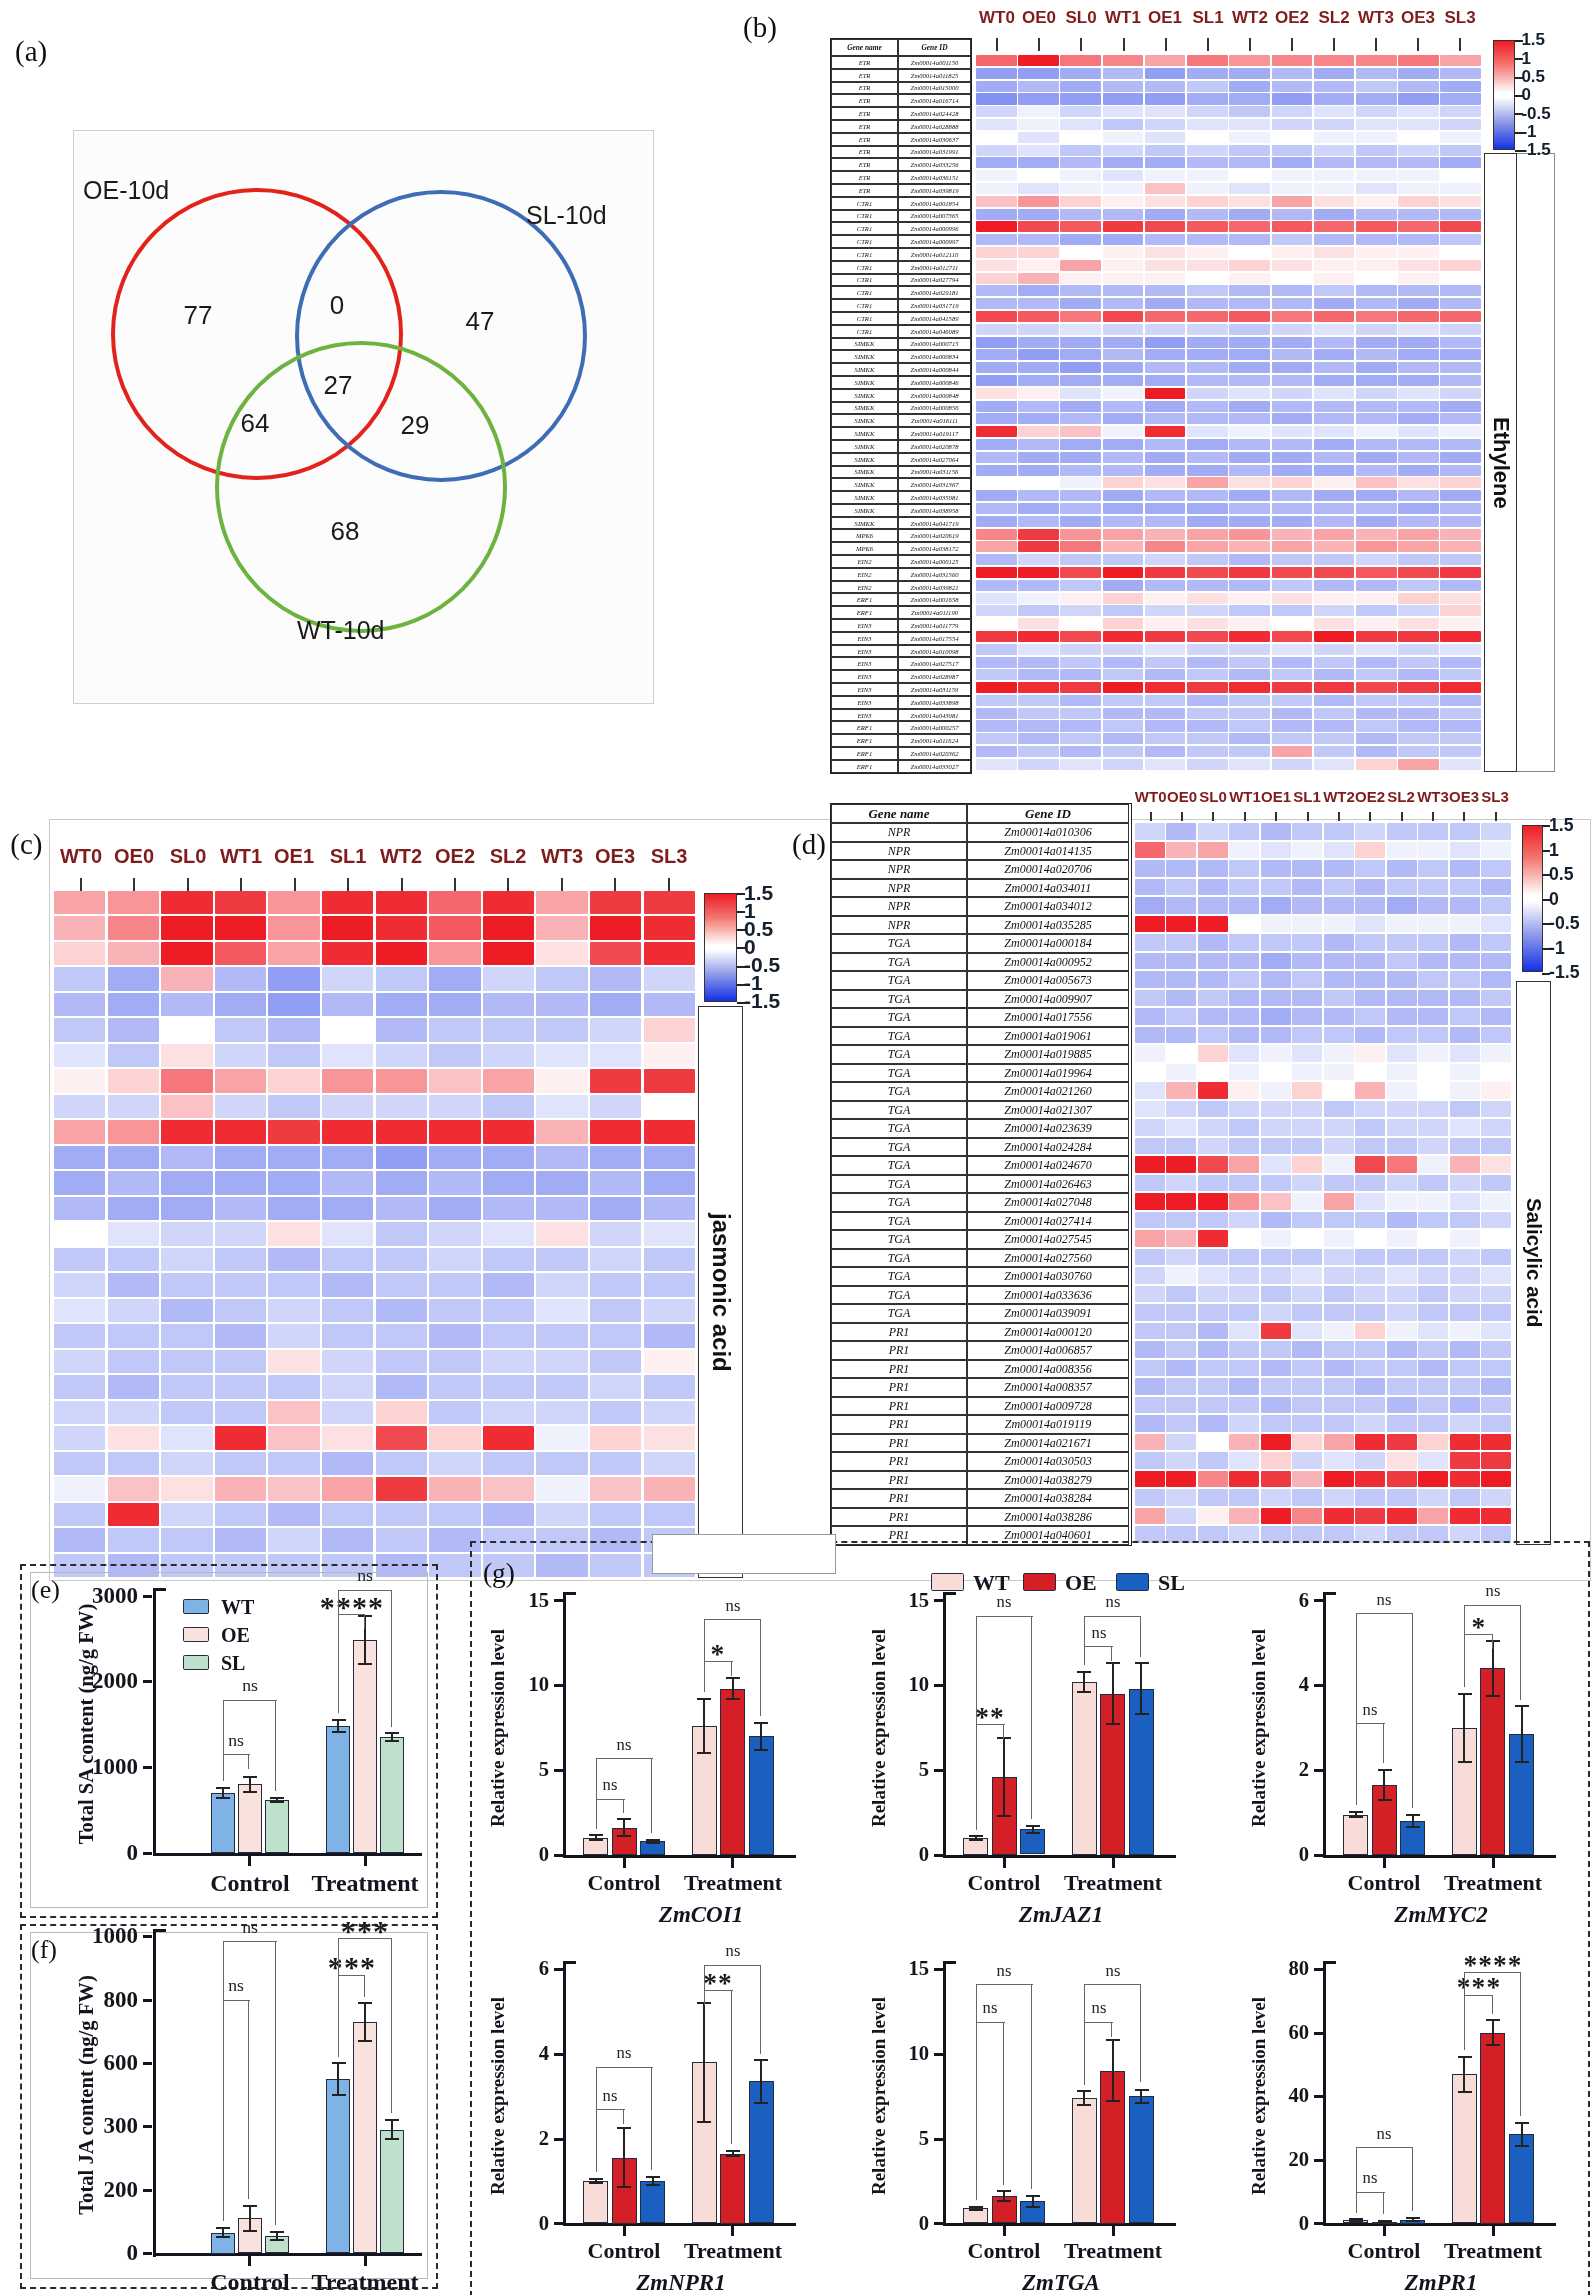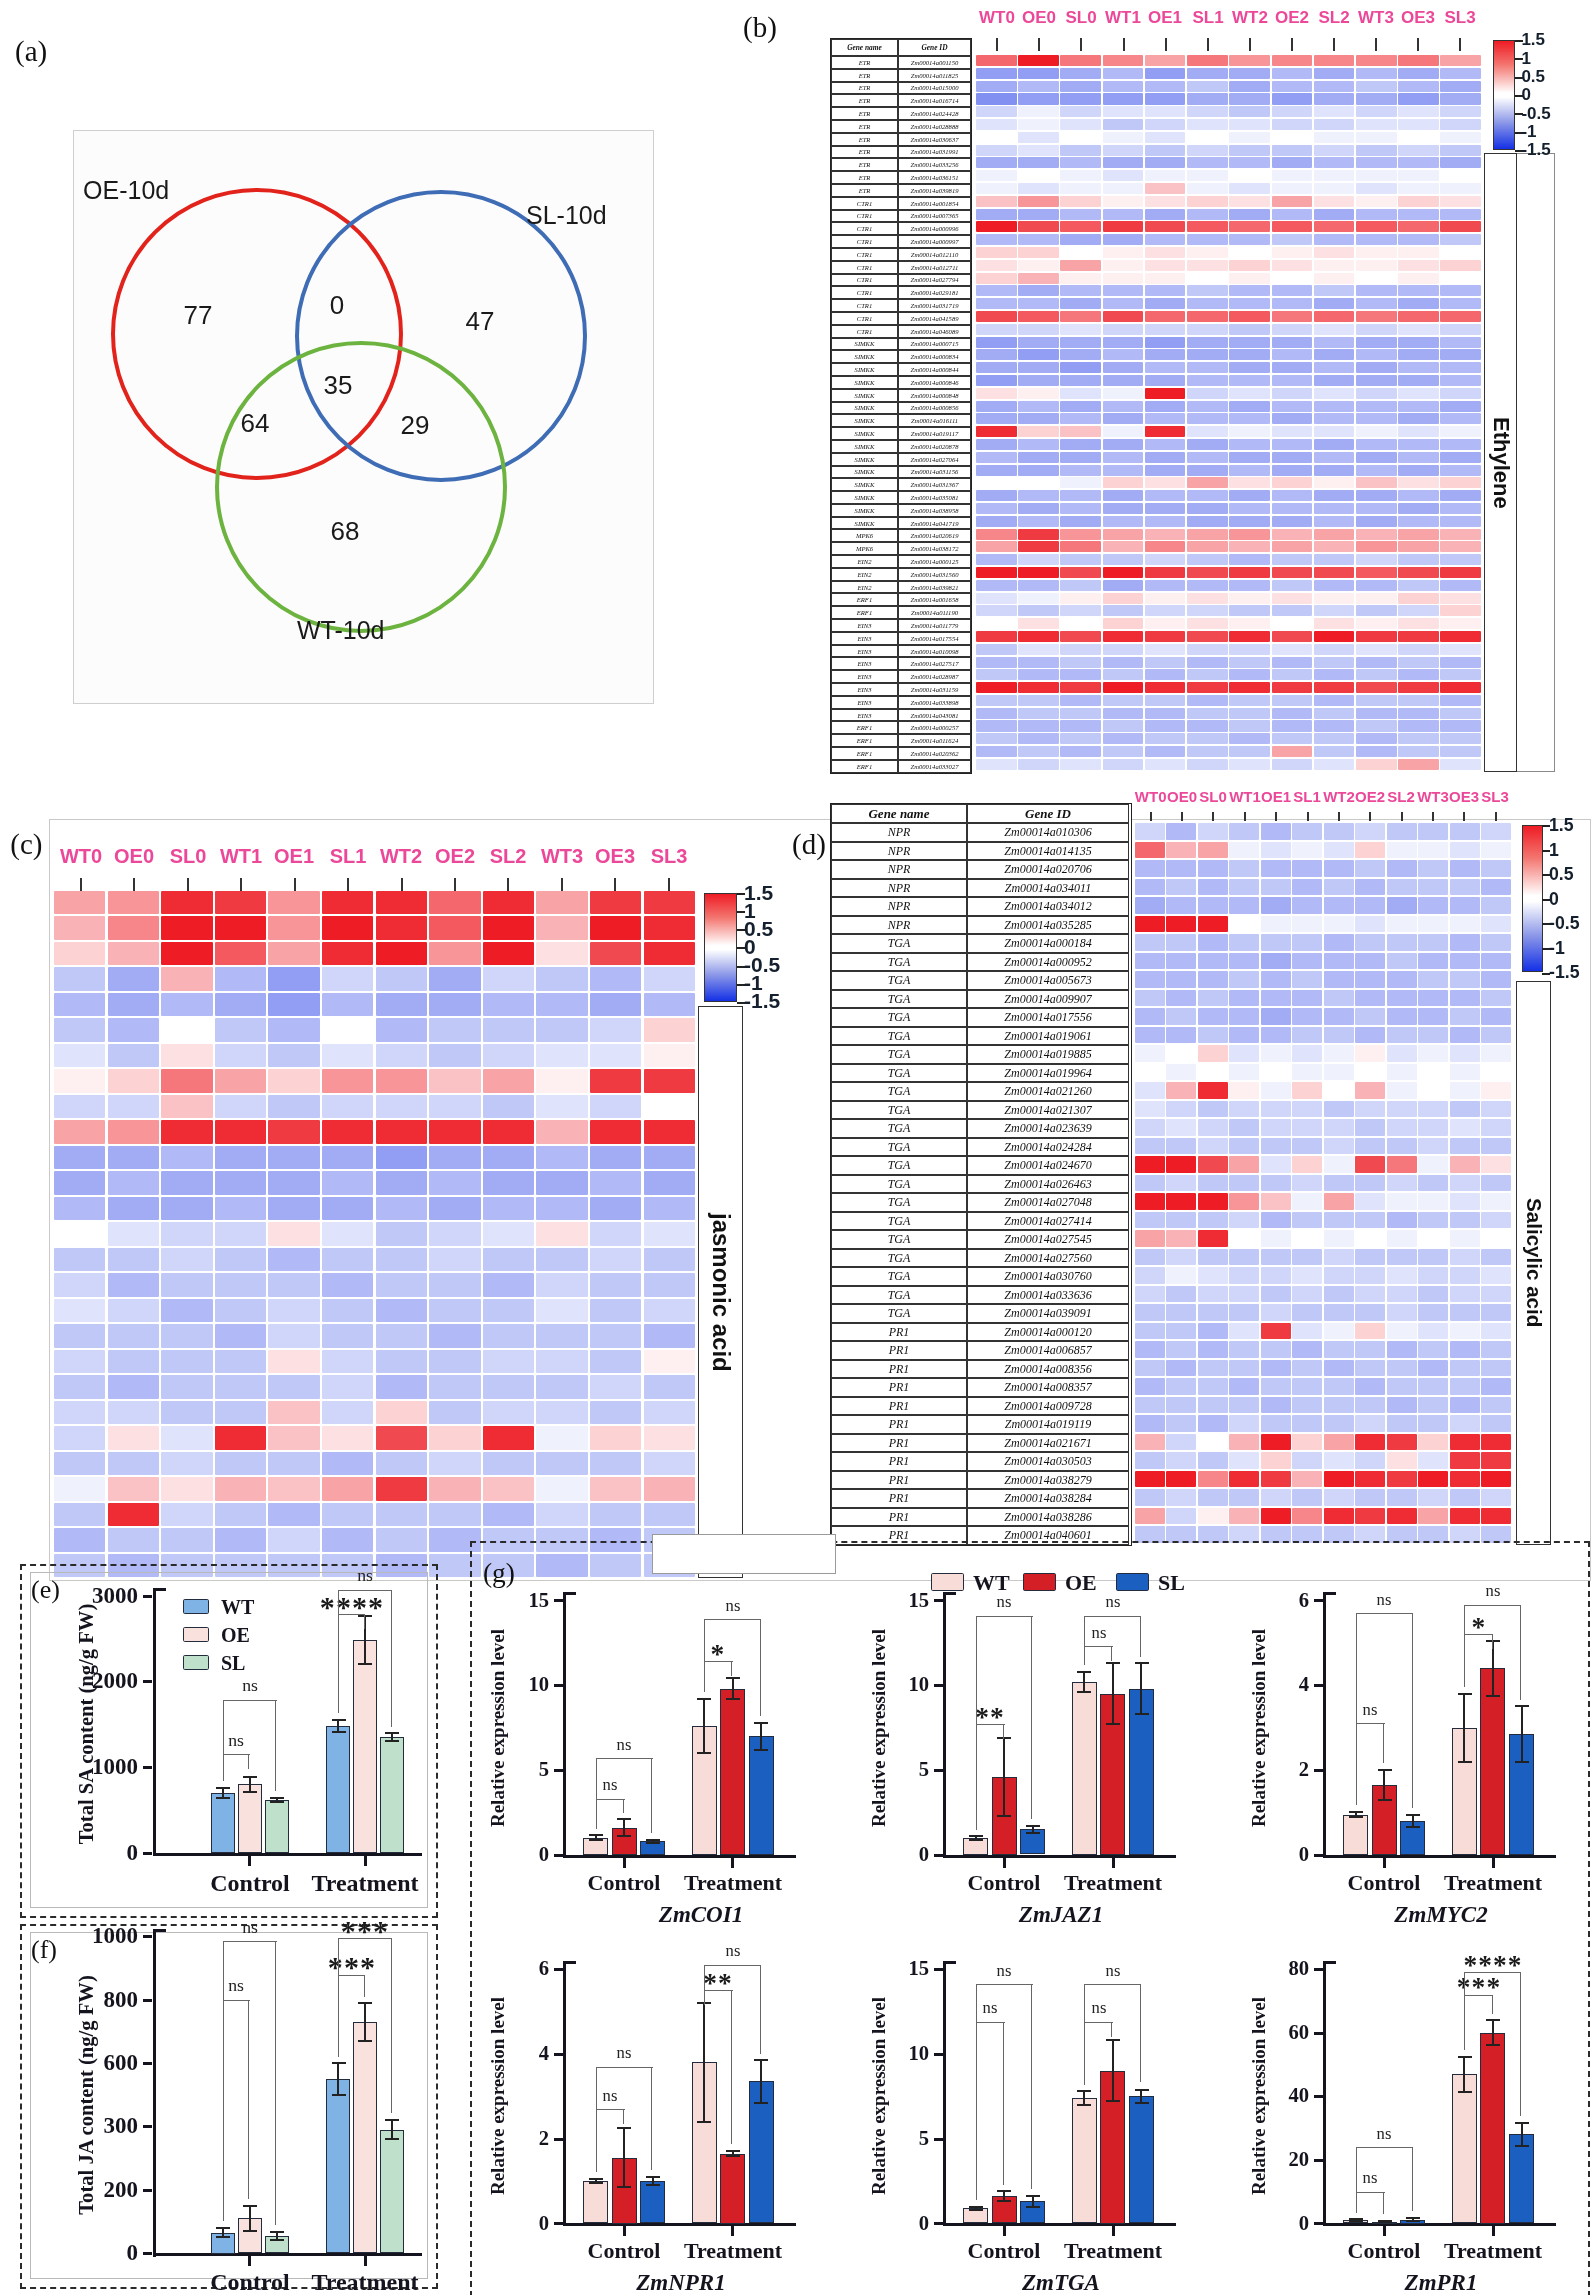--- a/index.html
+++ b/index.html
@@ -9,21 +9,21 @@
   .venn-box{position:absolute;border:1.1px solid #cfcfcf;background:#fcfcfc;}
   .venn-circle{position:absolute;border-radius:50%;border:4px solid #000;background:transparent;}
   .venn-num{position:absolute;font-size:26px;color:#1a1a1a;transform:translate(-50%,-50%);}
   .venn-set-label{position:absolute;font-size:25px;color:#1a1a1a;}
   .hm{position:absolute;display:grid;}
   .hm-cell{border-radius:1.1px;}
   .gtable{position:absolute;background:#fff;border:1.4px solid #222;box-sizing:border-box;}
   .gt-cell{border:0.8px solid #333;box-sizing:border-box;display:flex;align-items:center;justify-content:center;font-family:"Liberation Serif",serif;font-style:italic;color:#111;overflow:hidden;white-space:nowrap;}
   .gt-head{font-weight:bold;}
   .colheads{position:absolute;}
-  .colhead-label{position:absolute;transform:translateX(-50%);font-weight:bold;color:#ec4899;}
+  .colhead-label{position:absolute;transform:translateX(-50%);font-weight:bold;color:#7f1d1d;}
   .colhead-tick{position:absolute;width:1.7px;background:#333;}
   .cbar{position:absolute;border:1.1px solid #333;box-sizing:border-box;background:linear-gradient(to bottom,#ee1c25 0%,#f3756f 22%,#ffffff 48%,#ffffff 52%,#8e9ae8 75%,#1430e5 100%);}
   .cbar-lab{position:absolute;font-weight:bold;color:#15202e;}
   .cbar-dash{position:absolute;height:1.7px;background:#222;}
   .vlabel-box{position:absolute;border:1.4px solid #333;background:#fff;display:flex;align-items:center;justify-content:center;}
   .vlabel{writing-mode:vertical-rl;font-weight:bold;color:#111;white-space:nowrap;}
   .thinframe{position:absolute;border:0.9px solid #c9c9c9;}
   .dashbox{position:absolute;border:2.3px dashed #2b2b2b;}
   .innerbox{position:absolute;border:1.1px solid #b9b9b9;}
   .barchart{position:absolute;left:0;top:0;}
@@ -48,21 +48,21 @@
   <div class="venn-box" style="left:73px;top:130px;width:579px;height:572px;">
     <div class="venn-circle" style="left: 37px; top: 57px; width: 284px; height: 284px; border-color: rgb(226, 35, 28);"></div>
     <div class="venn-circle" style="left: 221px; top: 59px; width: 284px; height: 284px; border-color: rgb(62, 108, 181);"></div>
     <div class="venn-circle" style="left: 141px; top: 210px; width: 284px; height: 284px; border-color: rgb(108, 179, 63);"></div>
     <div class="venn-set-label" style="left:9.1px;top:45px;">OE-10d</div>
     <div class="venn-set-label" style="left:452px;top:70px;">SL-10d</div>
     <div class="venn-set-label" style="left:223px;top:485px;">WT-10d</div>
     <div class="venn-num" style="left:124px;top:184px;">77</div>
     <div class="venn-num" style="left:263px;top:174px;">0</div>
     <div class="venn-num" style="left:406px;top:190px;">47</div>
-    <div class="venn-num" style="left:264px;top:254px;">35</div>
+    <div class="venn-num" style="left:264px;top:254px;">27</div>
     <div class="venn-num" style="left:181px;top:292px;">64</div>
     <div class="venn-num" style="left:341px;top:294px;">29</div>
     <div class="venn-num" style="left:271px;top:400px;">68</div>
   </div>
 
   <div class="panel-letter" style="left:743px;top:11.4px;">(b)</div>
   <div class="colheads" style="left: 976px; top: 8px; width: 505px; height: 42px;">
       <div class="colhead-label" style="left: 21px; top: 0px; font-size: 17px;">WT0</div>
       <div class="colhead-tick" style="left: 20px; top: 30px; height: 12.6px;"></div>
       <div class="colhead-label" style="left: 63px; top: 0px; font-size: 17px;">OE0</div>

